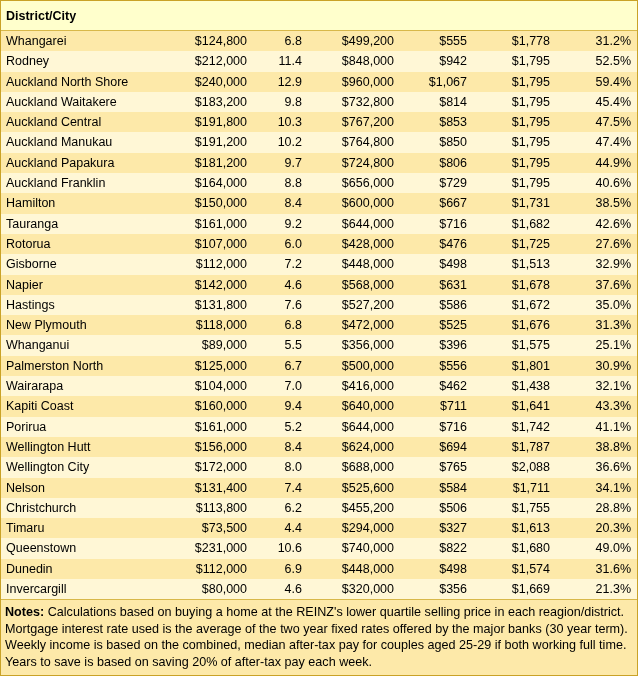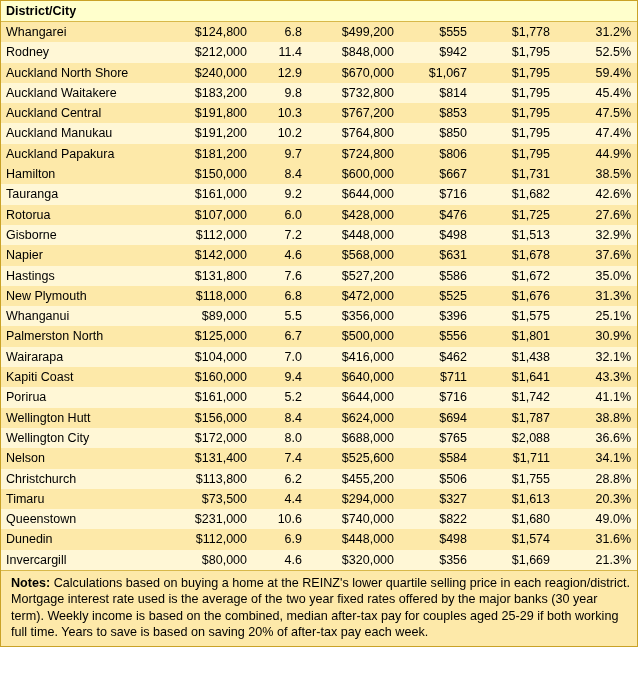--- a/index.html
+++ b/index.html
@@ -31,21 +31,21 @@
     height: 20.3px;
     line-height: 20.3px;
     overflow: hidden;
     white-space: nowrap;
   }
   tr.header-row th {
     text-align: left;
     font-weight: bold;
     background: #ffffcc;
     border-bottom: 1px solid #d8b84a;
-    height: 20px;
+    height: 29px;
     line-height: 20px;
     padding-left: 5px;
   }
   tbody tr.odd td { background: #fde9a9; }
   tbody tr.even td { background: #fff7d6; }
   td.district {
     text-align: left;
     padding-left: 5px;
     margin-left: 40px;
   }
@@ -56,21 +56,21 @@
   col.c0 { width: 166px; }
   col.c1 { width: 86px; }
   col.c2 { width: 55px; }
   col.c3 { width: 92px; }
   col.c4 { width: 73px; }
   col.c5 { width: 83px; }
   col.c6 { width: 81px; }
   .notes {
     background: #fde9a9;
     border-top: 1px solid #d8b84a;
-    padding: 4px 6px 5px 10px;
+    padding: 4px 6px 5px 4px;
     font-size: 12.6px;
     line-height: 16.4px;
     color: #000;
   }
   .notes b { font-weight: bold; }
 </style>
 </head>
 <body>
 
 <div class="table-wrap">
@@ -111,21 +111,21 @@
           <td class="num">11.4</td>
           <td class="num">$848,000</td>
           <td class="num">$942</td>
           <td class="num">$1,795</td>
           <td class="num">52.5%</td>
         </tr>
         <tr class="odd">
           <td class="district">Auckland North Shore</td>
           <td class="num">$240,000</td>
           <td class="num">12.9</td>
-          <td class="num">$670,000</td>
+          <td class="num">$960,000</td>
           <td class="num">$1,067</td>
           <td class="num">$1,795</td>
           <td class="num">59.4%</td>
         </tr>
         <tr class="even">
           <td class="district">Auckland Waitakere</td>
           <td class="num">$183,200</td>
           <td class="num">9.8</td>
           <td class="num">$732,800</td>
           <td class="num">$814</td>
@@ -151,20 +151,29 @@
           <td class="num">47.4%</td>
         </tr>
         <tr class="odd">
           <td class="district">Auckland Papakura</td>
           <td class="num">$181,200</td>
           <td class="num">9.7</td>
           <td class="num">$724,800</td>
           <td class="num">$806</td>
           <td class="num">$1,795</td>
           <td class="num">44.9%</td>
+        </tr>
+        <tr class="even">
+          <td class="district">Auckland Franklin</td>
+          <td class="num">$164,000</td>
+          <td class="num">8.8</td>
+          <td class="num">$656,000</td>
+          <td class="num">$729</td>
+          <td class="num">$1,795</td>
+          <td class="num">40.6%</td>
         </tr>
         <tr class="odd">
           <td class="district">Hamilton</td>
           <td class="num">$150,000</td>
           <td class="num">8.4</td>
           <td class="num">$600,000</td>
           <td class="num">$667</td>
           <td class="num">$1,731</td>
           <td class="num">38.5%</td>
         </tr>

